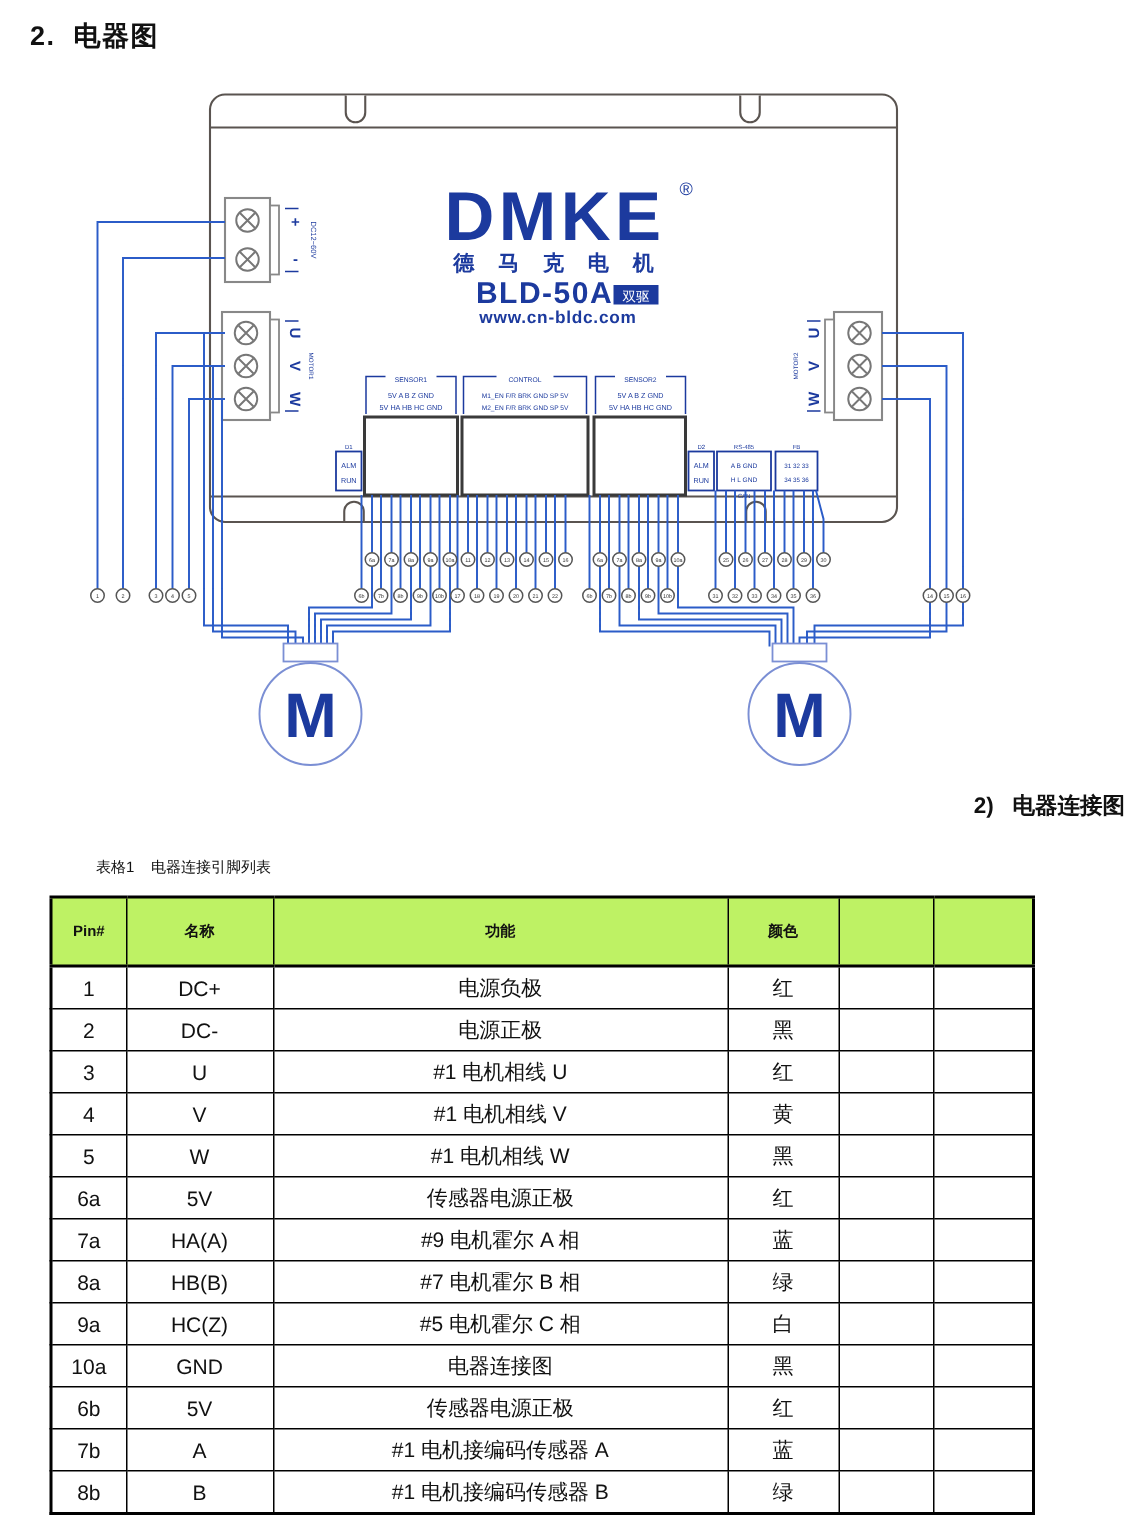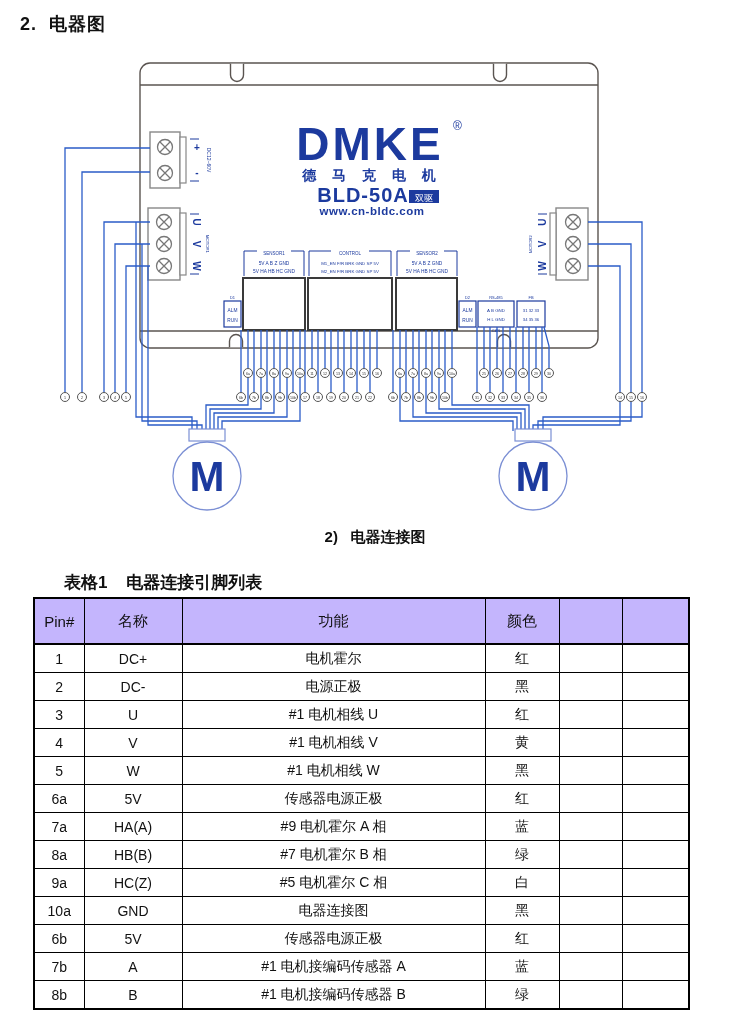--- a/index.html
+++ b/index.html
@@ -1,27 +1,27 @@
 <!DOCTYPE html>
 <html><head>
 <meta charset="utf-8">
 <style>
   html,body{margin:0;padding:0;background:#fff;}
   #page{position:relative;width:750px;height:1024px;background:#fff;overflow:hidden;
         font-family:"Liberation Sans",sans-serif;color:#111;}
   .pre{white-space:pre;}
   #heading{position:absolute;left:20px;top:12px;font-size:18px;font-weight:600;letter-spacing:1px;}
   #diagram{position:absolute;left:0;top:50px;}
-  #diagram-caption{position:absolute;left:0;top:528px;width:750px;text-align:center;
+  #diagram-caption{position:absolute;left:0;top:528px;width:750px;text-align:right;
                    font-size:15px;font-weight:bold;}
-  #table-caption{position:absolute;left:64px;top:571px;font-size:17px;font-weight:bold;}
+  #table-caption{position:absolute;left:64px;top:571px;font-size:10px;font-weight:normal;}
   #pin-table{position:absolute;left:33px;top:597px;border-collapse:collapse;table-layout:fixed;
              width:655px;border:2px solid #000;}
-  #pin-table th{background:#c4b5fd;border:1px solid #000;border-top:2px solid #000;border-bottom:2px solid #000;
-                height:44px;font-size:15px;font-weight:normal;text-align:center;padding:0;}
+  #pin-table th{background:#bef264;border:1px solid #000;border-top:2px solid #000;border-bottom:2px solid #000;
+                height:44px;font-size:10px;font-weight:bold;text-align:center;padding:0;}
   #pin-table td{border:1px solid #000;height:27px;font-size:14px;text-align:center;padding:0 2px;
                 overflow:hidden;white-space:nowrap;}
   svg text{font-family:"Liberation Sans",sans-serif;}
   .svgpre{white-space:pre;}
 </style>
 </head>
 <body>
 
 <div id="page">
 
@@ -302,21 +302,21 @@
           <th>功能</th>
           <th>颜色</th>
           <th></th>
           <th></th>
         </tr>
       </thead>
     <tbody id="pin-table-body">
         <tr>
           <td>1</td>
           <td>DC+</td>
-          <td>电机霍尔</td>
+          <td>电源负极</td>
           <td>红</td>
           <td></td>
           <td></td>
         </tr>
         <tr>
           <td>2</td>
           <td>DC-</td>
           <td>电源正极</td>
           <td>黑</td>
           <td></td>

